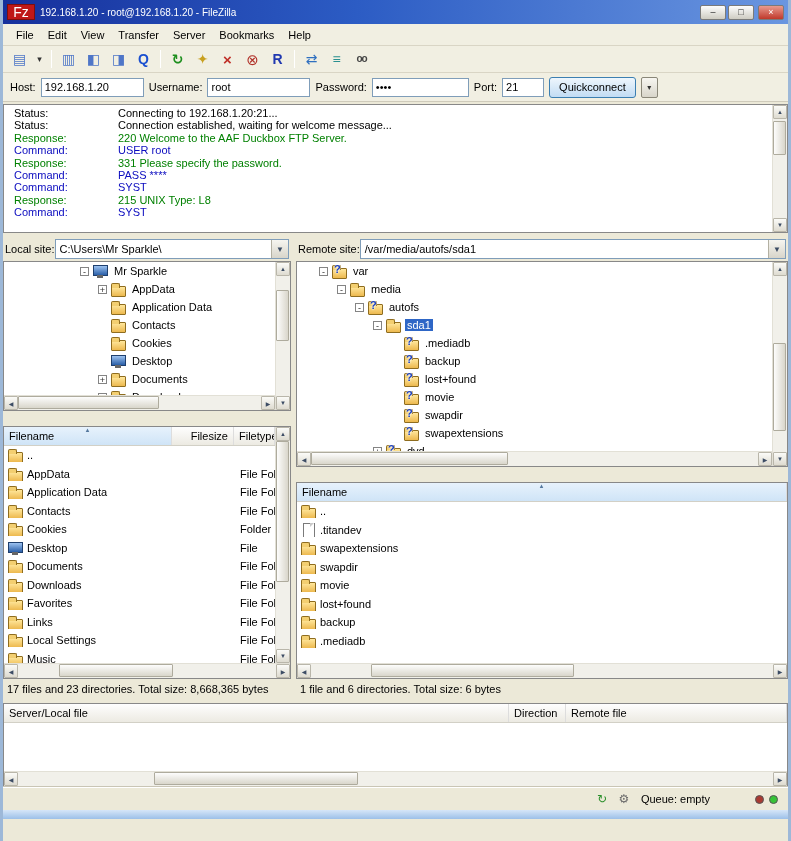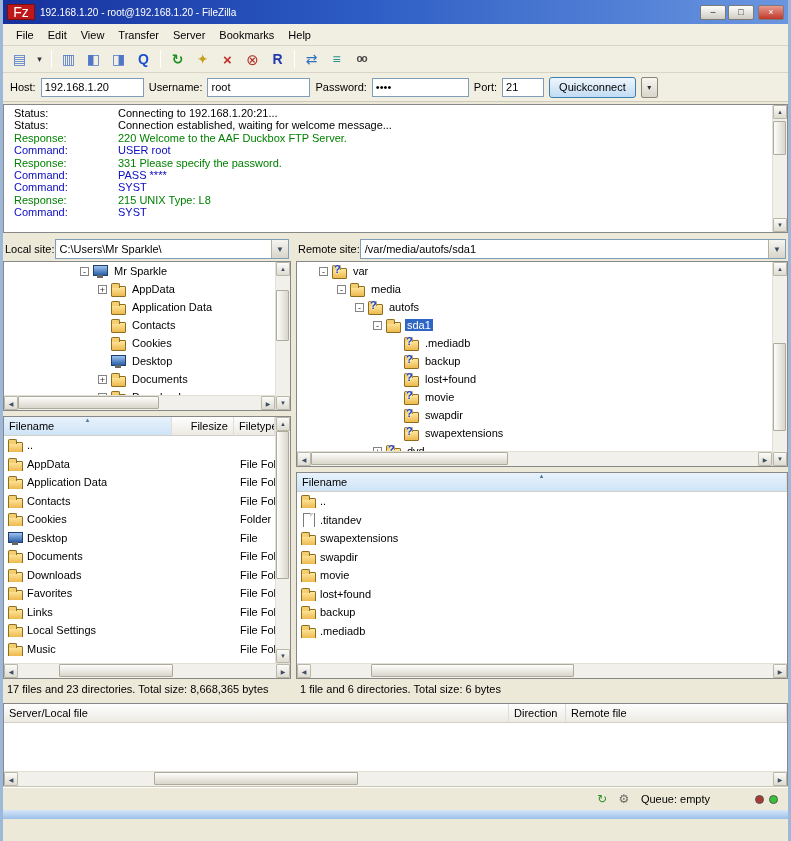--- a/index.html
+++ b/index.html
@@ -84,21 +84,21 @@
 .icon{display:inline-block;width:16px;height:14px;position:relative;flex:none}
 .icon.folder::before{content:"";position:absolute;left:1px;top:4px;width:13px;height:9px;background:linear-gradient(#ffe79c,#edb94f);border:1px solid #8f6d1f;border-radius:1px}
 .icon.folder::after{content:"";position:absolute;left:1px;top:1px;width:7px;height:4px;background:#f3cf71;border:1px solid #8f6d1f;border-bottom:0;border-radius:2px 2px 0 0}
 .qmark{position:absolute;left:3px;top:-1px;z-index:2;font-size:11px;font-weight:bold;color:#1a3fbf;text-shadow:0 0 2px #fff,0 0 2px #fff}
 .icon.desktop::before{content:"";position:absolute;left:1px;top:1px;width:13px;height:9px;background:linear-gradient(#9cc2f0,#2a5fa8);border:1px solid #1e3f6e}
 .icon.desktop::after{content:"";position:absolute;left:5px;bottom:0;width:6px;height:3px;background:#666}
 .icon.file::before{content:"";position:absolute;left:3px;top:0;width:10px;height:13px;background:#fff;border:1px solid #7a7a7a}
 .icon.file::after{content:"";position:absolute;left:10px;top:0;border:2px solid;border-color:#c9c9c9 #fff #fff #c9c9c9}
 
 
-.listbox{flex:1;border:1px solid #888;background:#fff;display:flex;flex-direction:column;overflow:hidden;margin-top:5px}
+.listbox{flex:1;border:1px solid #888;background:#fff;display:flex;flex-direction:column;overflow:hidden;margin-top:15px}
 .lheader{height:19px;flex:none;display:flex;background:linear-gradient(#fefefe,#eceae2);border-bottom:1px solid #d2d0c6}
 .hcol{position:relative;display:flex;align-items:center;padding:0 5px;border-right:1px solid #ddd;white-space:nowrap;overflow:hidden}
 .hcol.sorted{background:linear-gradient(#e7f2fc,#cfe4f7)}
 .sortmark{position:absolute;top:-1px;left:50%;transform:translateX(-50%);font-size:7px;line-height:7px;color:#54789e}
 .lbody{flex:1;overflow:hidden;display:flex;flex-direction:column}
 .lrow{height:18.5px;flex:none;display:flex;align-items:center;white-space:nowrap}
 .cname{display:flex;align-items:center;padding-left:3px;overflow:hidden}
 .local .cname{width:168px;flex:none}
 .remote .cname{flex:1}
 .csize{width:62px;flex:none;text-align:right;padding-right:8px;color:#000}

